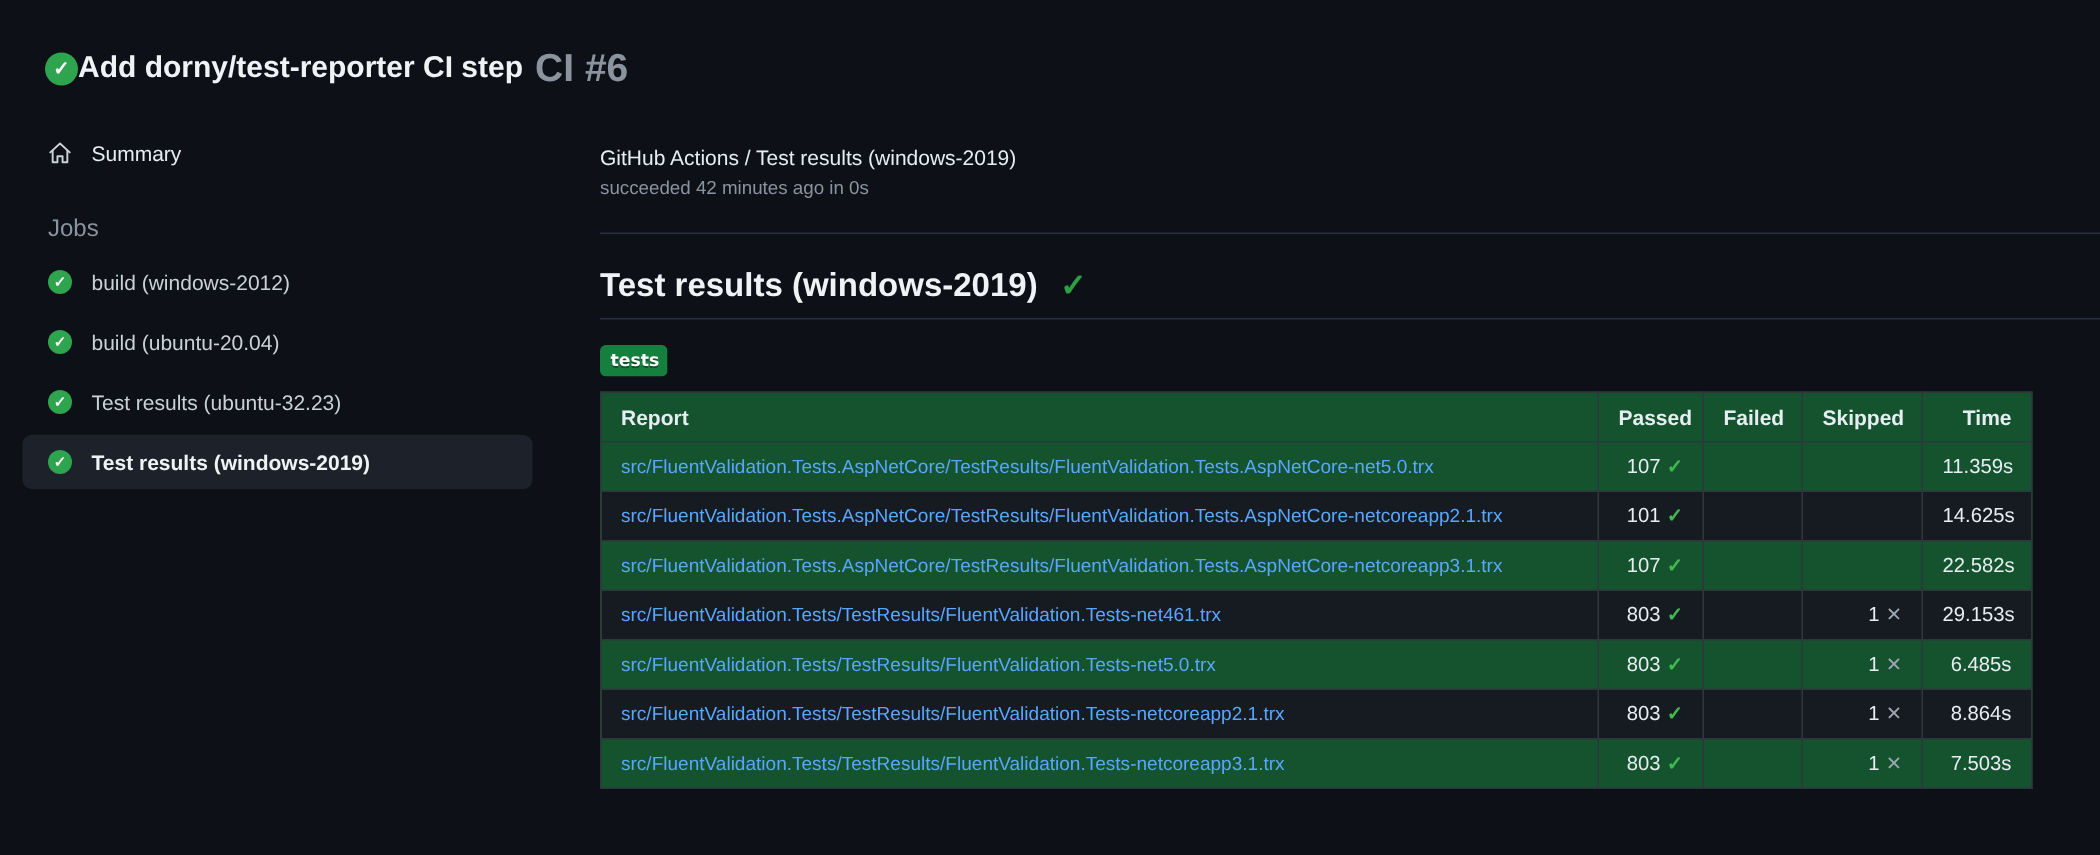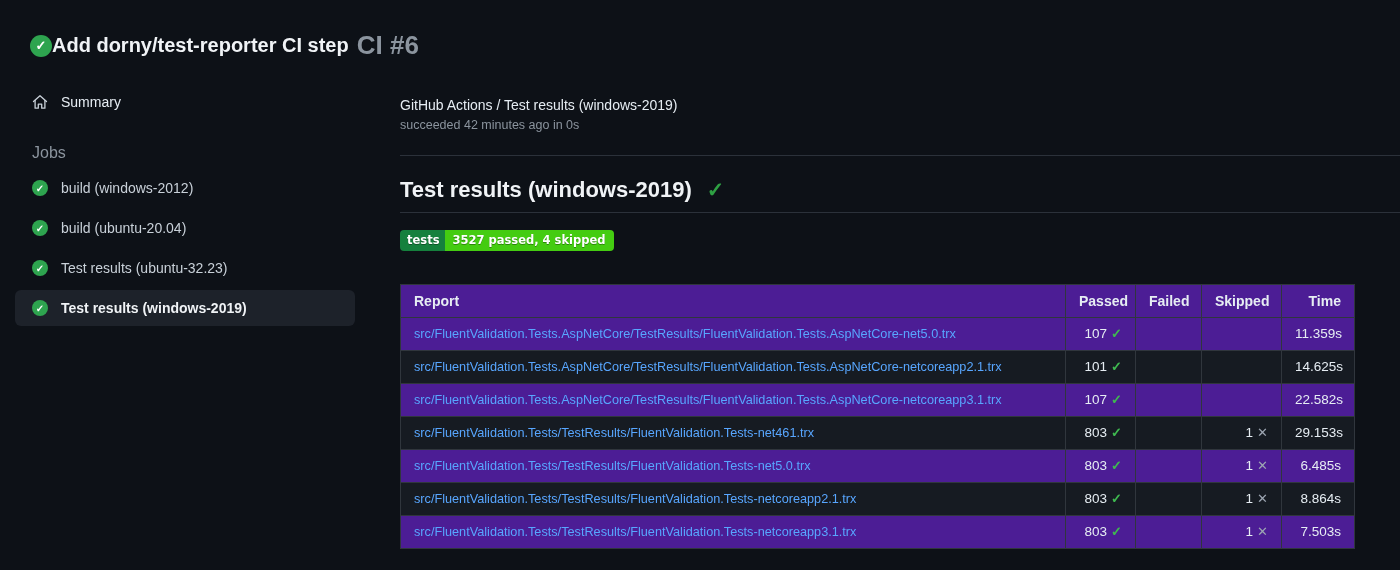--- a/index.html
+++ b/index.html
@@ -121,25 +121,25 @@
     font-weight: bold;
     color: #ffffff;
     text-shadow: 0 1px 0 rgba(0,0,0,0.35);
     line-height: 14px;
   }
   .badge-label { background: #555555; padding: 3px 6px 4px 7px; }
   .badge-value { background: #44cc11; padding: 3px 8px 4px 7px; }
 
   
   table.report-table {
-    margin-top: 33px;
+    margin-top: 10px;
     border-collapse: collapse;
     table-layout: fixed;
     width: 954px;
-    background: #4c1d95;
+    background: #14532d;
   }
   .report-table th, .report-table td {
     border: 1px solid #30363d;
     padding: 6px 13px;
     line-height: 20px;
     white-space: nowrap;
     overflow: hidden;
   }
   .report-table th {
     font-size: 14px;
@@ -209,21 +209,20 @@
   <hr class="divider">
 
   <div class="result-heading">
     <span>Test results (windows-2019)</span>
     <span class="heading-check">✓</span>
   </div>
   <hr class="divider2">
 
   <div class="badge">
     <span class="badge-label" style="background: #15803d;">tests</span>
-    <span class="badge-value" style="background: rgb(68, 204, 17);">3527 passed, 4 skipped</span>
   </div>
 
   <table class="report-table">
     <colgroup>
       <col style="width:665px">
         <col style="width:70px">
         <col style="width:66px">
         <col style="width:80px">
         <col style="width:73px">
     </colgroup>

